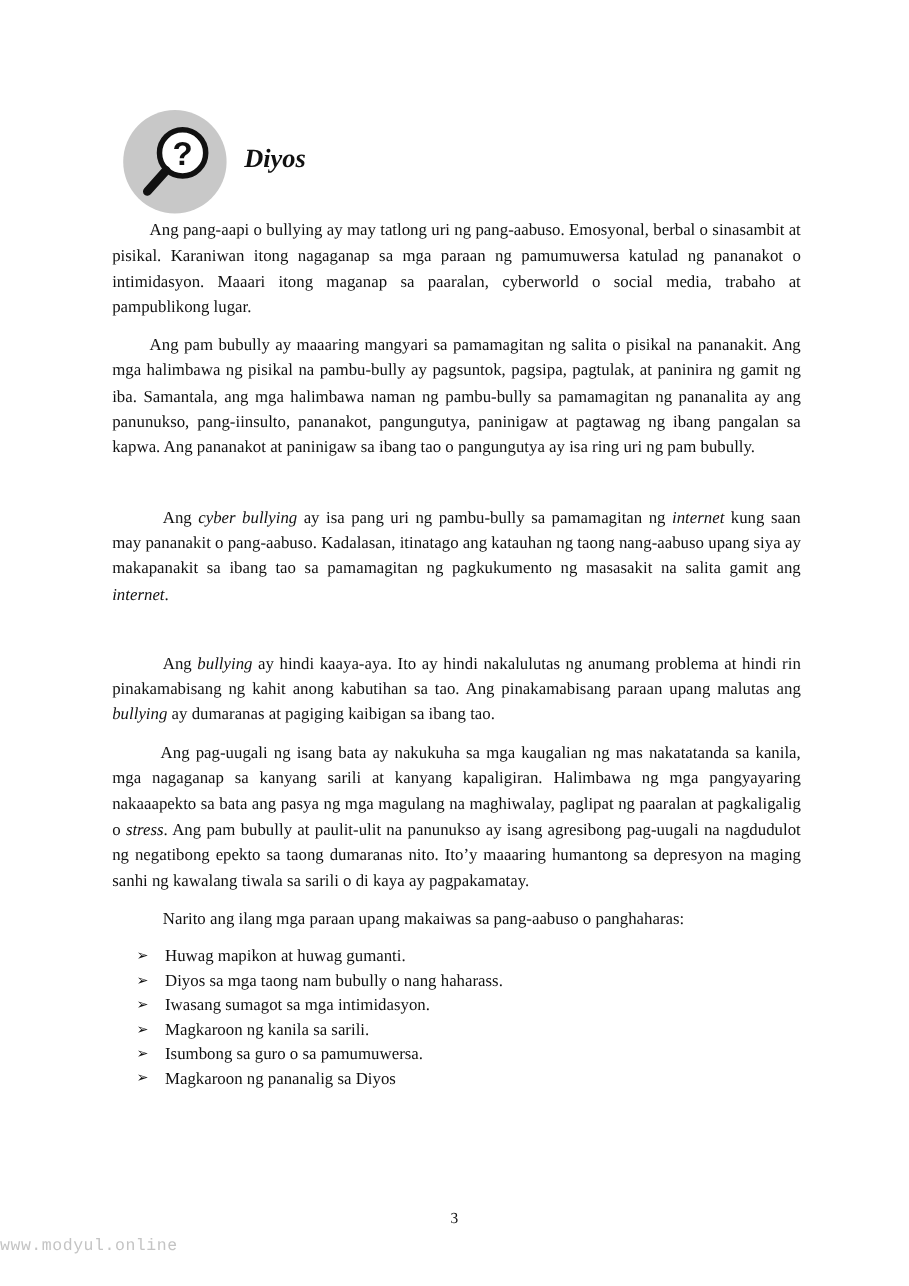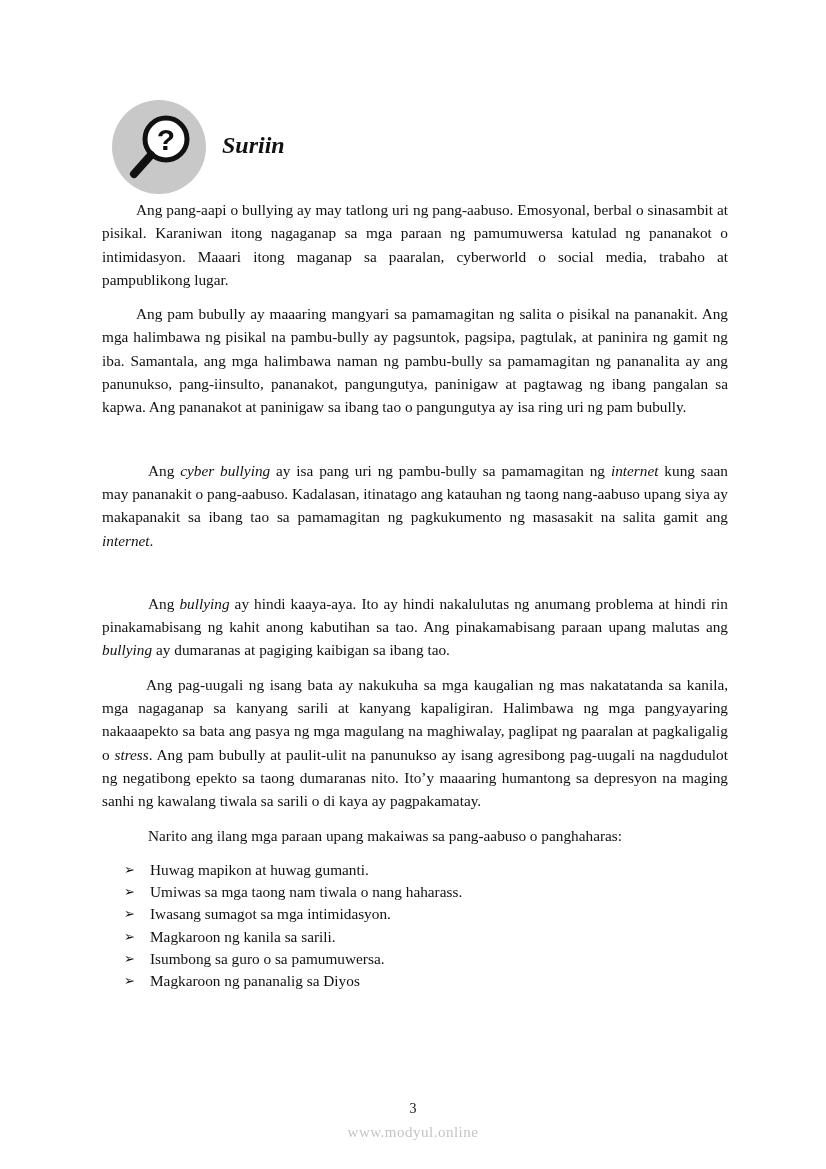--- a/index.html
+++ b/index.html
@@ -101,58 +101,57 @@
       top: 1101px;
       text-align: center;
       font-size: 14px;
       font-family: "Liberation Serif", serif;
     }
     .watermark {
       position: absolute;
       left: 0;
       width: 826px;
       top: 1124px;
-      text-align: center;
       font-size: 15px;
       letter-spacing: 0.5px;
       color: #c4c4c4;
-      font-family: Liberation Serif, serif;
+      font-family: Liberation Mono, monospace;
     }
   </style>
 </head>
 <body>
 
 <div class="page">
 
   <div class="header">
     <div class="icon-circle">
       <svg width="94" height="94" viewBox="0 0 94 94">
 
         <circle cx="54" cy="39" r="21" fill="#ffffff" stroke="#111" stroke-width="5"></circle>
 
         <line x1="39" y1="55" x2="22" y2="74" stroke="#111" stroke-width="8" stroke-linecap="round"></line>
         <line x1="39" y1="55" x2="34" y2="61" stroke="#111" stroke-width="5"></line>
 
         <text x="54" y="50" text-anchor="middle" font-family="Liberation Sans, sans-serif" font-weight="bold" font-size="30" fill="#111">?</text>
       </svg>
     </div>
   </div>
-  <h1 class="section-title">Suriin</h1>
+  <h1 class="section-title">Diyos</h1>
 
   <div class="content">
     <p class="para indent-small"><span>Ang pang-aapi o bullying ay may tatlong uri ng pang-aabuso. Emosyonal, berbal o sinasambit at pisikal. Karaniwan itong nagaganap sa mga paraan ng pamumuwersa katulad ng pananakot o intimidasyon. Maaari itong maganap sa paaralan, cyberworld o social media, trabaho at pampublikong lugar.</span></p>
     <p class="para indent-small"><span>Ang pam bubully ay maaaring mangyari sa pamamagitan ng salita o pisikal na pananakit. Ang mga halimbawa ng pisikal na pambu-bully ay pagsuntok, pagsipa, pagtulak, at paninira ng gamit ng iba. Samantala, ang mga halimbawa naman ng pambu-bully sa pamamagitan ng pananalita ay ang panunukso, pang-iinsulto, pananakot, pangungutya, paninigaw at pagtawag ng ibang pangalan sa kapwa. Ang pananakot at paninigaw sa ibang tao o pangungutya ay isa ring uri ng pam bubully.</span></p>
     <p class="para indent-large"><span>Ang </span><em>cyber bullying</em><span> ay isa pang uri ng pambu-bully sa pamamagitan ng </span><em>internet</em><span> kung saan may pananakit o pang-aabuso. Kadalasan, itinatago ang katauhan ng taong nang-aabuso upang siya ay makapanakit sa ibang tao sa pamamagitan ng pagkukumento ng masasakit na salita gamit ang </span><em>internet</em><span>.</span></p>
     <p class="para indent-large"><span>Ang </span><em>bullying</em><span> ay hindi kaaya-aya. Ito ay hindi nakalulutas ng anumang problema at hindi rin pinakamabisang ng kahit anong kabutihan sa tao. Ang pinakamabisang paraan upang malutas ang </span><em>bullying</em><span> ay dumaranas at pagiging kaibigan sa ibang tao.</span></p>
     <p class="para indent-mid"><span>Ang pag-uugali ng isang bata ay nakukuha sa mga kaugalian ng mas nakatatanda sa kanila, mga nagaganap sa kanyang sarili at kanyang kapaligiran. Halimbawa ng mga pangyayaring nakaaapekto sa bata ang pasya ng mga magulang na maghiwalay, paglipat ng paaralan at pagkaligalig o </span><em>stress</em><span>.  Ang pam bubully at paulit-ulit na panunukso ay isang agresibong pag-uugali na nagdudulot ng negatibong epekto sa taong dumaranas nito.  Ito’y maaaring humantong sa depresyon na maging sanhi ng kawalang tiwala sa sarili o di kaya ay pagpakamatay.</span></p>
     <p class="para indent-last"><span>Narito ang ilang mga paraan upang makaiwas sa pang-aabuso o panghaharas:</span></p>
 
     <ul class="tips">
       <li><span class="bullet">➢</span><span>Huwag mapikon at huwag gumanti.</span></li>
-      <li><span class="bullet">➢</span><span>Umiwas sa mga taong nam tiwala o nang haharass.</span></li>
+      <li><span class="bullet">➢</span><span>Diyos sa mga taong nam bubully o nang haharass.</span></li>
       <li><span class="bullet">➢</span><span>Iwasang sumagot sa mga intimidasyon.</span></li>
       <li><span class="bullet">➢</span><span>Magkaroon ng kanila sa sarili.</span></li>
       <li><span class="bullet">➢</span><span>Isumbong sa guro o sa pamumuwersa.</span></li>
       <li><span class="bullet">➢</span><span>Magkaroon ng pananalig sa Diyos</span></li>
     </ul>
   </div>
 
   <div class="page-number">3</div>
   <div class="watermark">www.modyul.online</div>
 </div>

